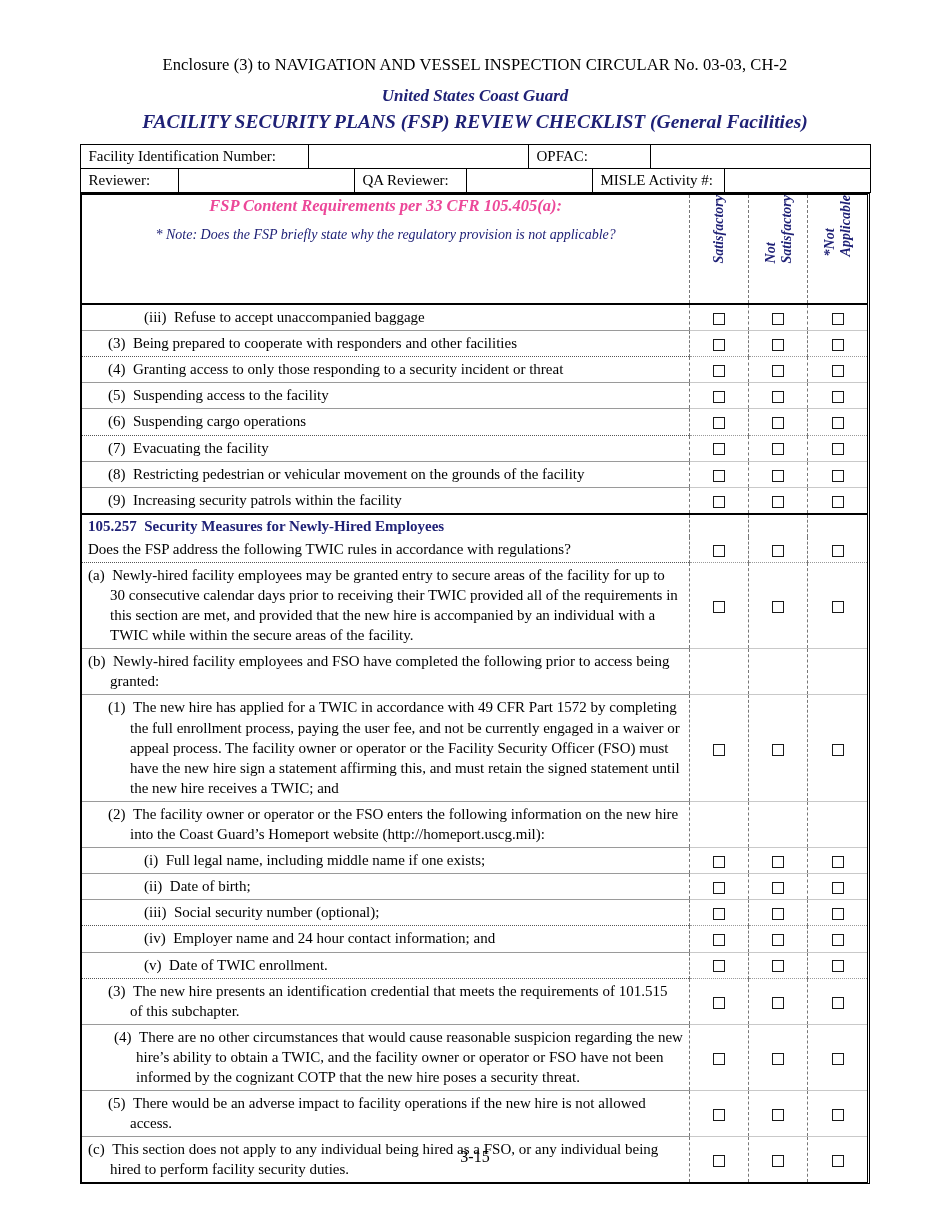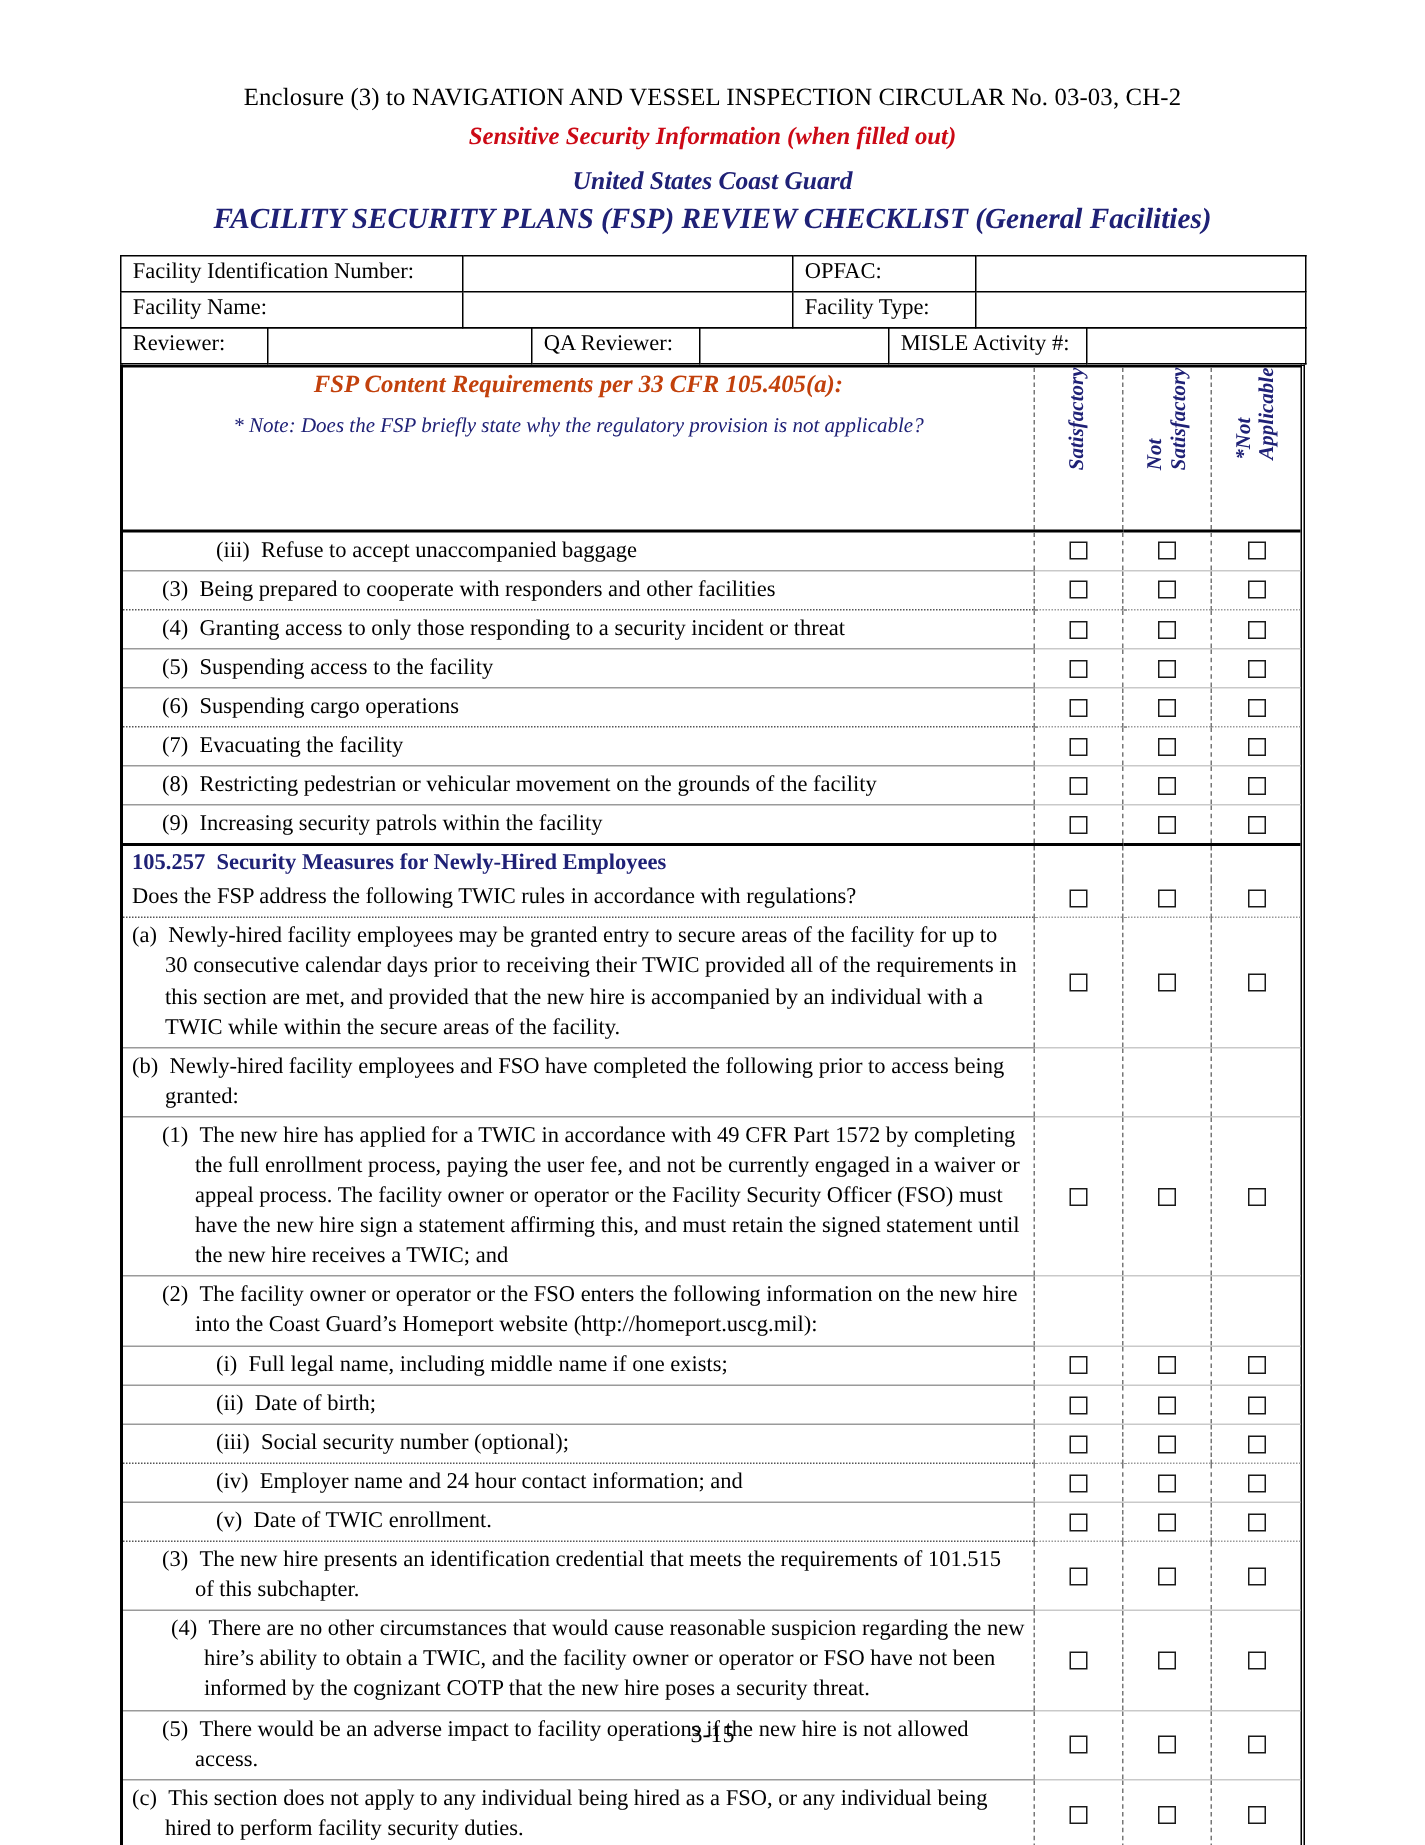--- a/index.html
+++ b/index.html
@@ -104,21 +104,21 @@
     height: 108px;
     vertical-align: middle;
     text-align: center;
     border-bottom: 2px solid #000;
     padding: 0 8px;
   }
   .hdr-main {
     font-size: 16.5px;
     font-weight: bold;
     font-style: italic;
-    color: #c2410c;
+    color: #ec4899;
     line-height: 1.35;
   }
   .hdr-note {
     font-size: 14px;
     font-style: italic;
     color: #1F2176;
     margin-top: 9px;
     line-height: 1.3;
   }
   .hdr-rot {
@@ -202,43 +202,36 @@
     color: #000;
   }
 </style>
 </head>
 <body>
 
 <div class="page">
 
   <div class="title-block">
     <div class="title-enclosure">Enclosure (3) to NAVIGATION AND VESSEL INSPECTION CIRCULAR No. 03-03, CH-2</div>
-    <div class="title-ssi">Sensitive Security Information (when filled out)</div>
     <div class="title-uscg">United States Coast Guard</div>
     <div class="title-checklist">FACILITY SECURITY PLANS (FSP) REVIEW CHECKLIST (General Facilities)</div>
   </div>
 
   <table class="id-table">
     <colgroup>
       <col style="width:228px">
         <col style="width:220px">
       <col style="width:122px">
         <col style="width:220px">
     </colgroup>
     <tbody>
       <tr>
         <td>Facility Identification Number:</td>
         <td class="id-blank"></td>
         <td>OPFAC:</td>
-        <td class="id-blank"></td>
-      </tr>
-      <tr>
-        <td style="width:120px">Facility Name:</td>
-        <td class="id-blank"></td>
-        <td>Facility Type:</td>
         <td class="id-blank"></td>
       </tr>
     </tbody>
   </table>
 
   <table class="id-table" style="margin-top:-1px">
     <colgroup>
       <col style="width:98px">
         <col style="width:176px">
       <col style="width:112px">

